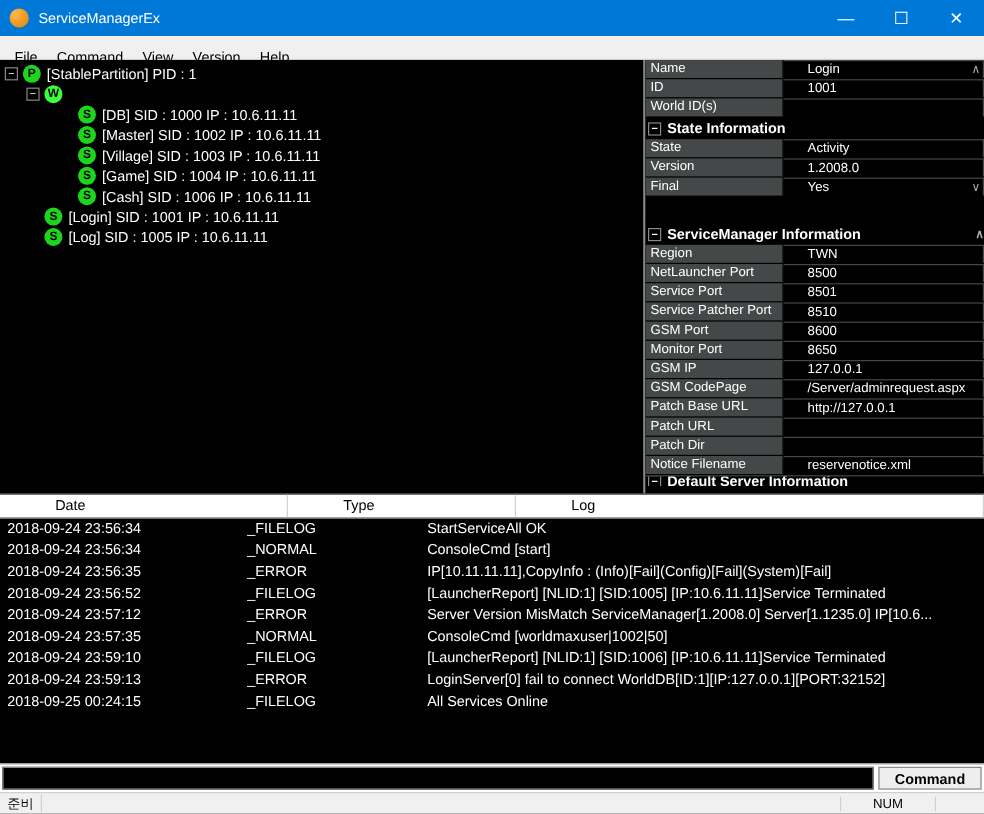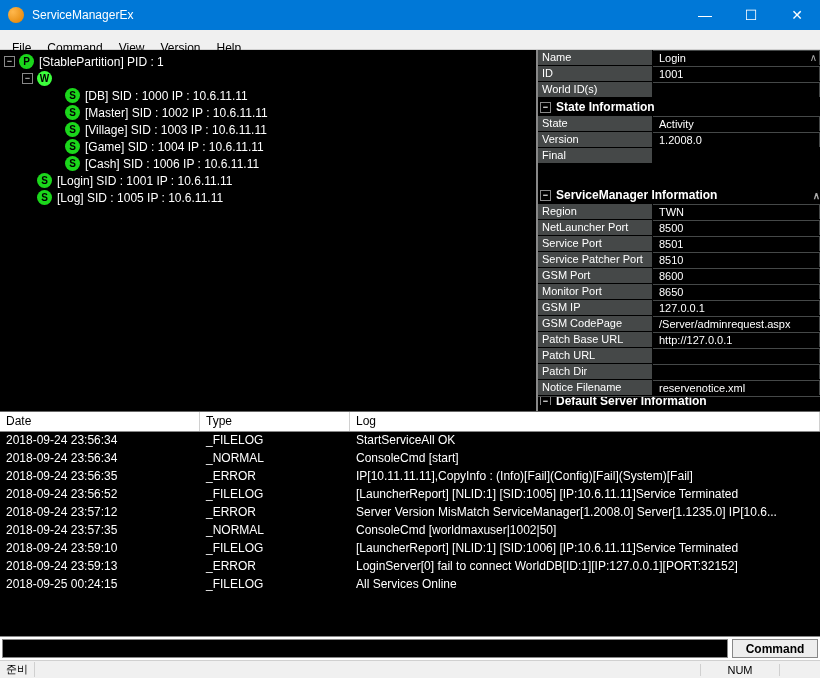--- a/index.html
+++ b/index.html
@@ -33,26 +33,26 @@
 .indent1 { padding-left: 18px; }
 .indent2 { padding-left: 46px; }
 
 
 .infopanel { flex: 1; background: #000; overflow-y: auto; overflow-x: hidden; position: relative; }
 .section-hdr { display: flex; align-items: center; background: #000; color: #fff; font-weight: bold; font-size: 12px; height: 18px; padding: 0 2px; }
 .section-hdr .box { width: 11px; height: 11px; border: 1px solid #888; display: inline-flex; align-items: center; justify-content: center; font-size: 9px; margin-right: 5px; }
 .section-hdr .arrows { margin-left: auto; font-size: 10px; color: #aaa; letter-spacing: -2px; }
 .kv-row { display: flex; height: 16px; font-size: 11px; border-bottom: 1px solid #000; }
 .kv-key { width: 115px; background: #454848; color: #fff; padding: 1px 4px; border-right: 1px solid #000; white-space: nowrap; overflow: hidden; }
-.kv-val { flex: 1; background: #000; color: #fff; padding: 1px 6px; border: 1px solid #454848; border-left: none; border-bottom: none; white-space: nowrap; overflow: hidden; }
+.kv-val { flex: 1; background: #000; color: #fff; padding: 1px 20px; border: 1px solid #454848; border-left: none; border-bottom: none; white-space: nowrap; overflow: hidden; }
 
 
 .logpanel { flex: 1; background: #000; color: #fff; overflow: hidden; display: flex; flex-direction: column; }
 .loghdr { display: flex; background: #fff; color: #000; font-size: 12px; height: 20px; border-bottom: 1px solid #888; }
-.loghdr > div { padding: 2px 6px; border-right: 1px solid #d0d0d0; }
+.loghdr > div { padding: 2px 6px; border-right: 1px solid #d0d0d0; margin-left: 40px; }
 .col-date { width: 200px; }
 .col-type { width: 150px; }
 .col-log { flex: 1; }
 .logbody { flex: 1; overflow: auto; font-size: 12px; }
 .logrow { display: flex; height: 18px; }
 .logrow > div { padding: 1px 6px; white-space: nowrap; overflow: hidden; }
 
 
 .cmdbar { height: 24px; display: flex; border-top: 1px solid #888; background: #fff; }
 .cmdinput { flex: 1; background: #000; border: 1px solid #888; color: #fff; padding: 2px 4px; font-size: 12px; margin: 2px; }
@@ -161,20 +161,21 @@
         <div class="kv-row">
           <div class="kv-key">State</div>
           <div class="kv-val">Activity</div>
         </div>
         <div class="kv-row">
           <div class="kv-key">Version</div>
           <div class="kv-val">1.2008.0</div>
         </div>
         <div class="kv-row">
           <div class="kv-key">Final</div>
+          <div class="kv-val" style="position: relative;">Yes<span style="position: absolute; right: 2px; color: rgb(170, 170, 170); font-size: 10px;">∨</span></div>
         </div>
       </div>
     <div style="height:22px;background:#000;"></div>
     <div class="section-hdr">
       <span class="box">−</span>
       <span>ServiceManager Information</span>
       <span class="arrows">∧</span>
     </div>
     <div id="sminfo-rows">
         <div class="kv-row">

